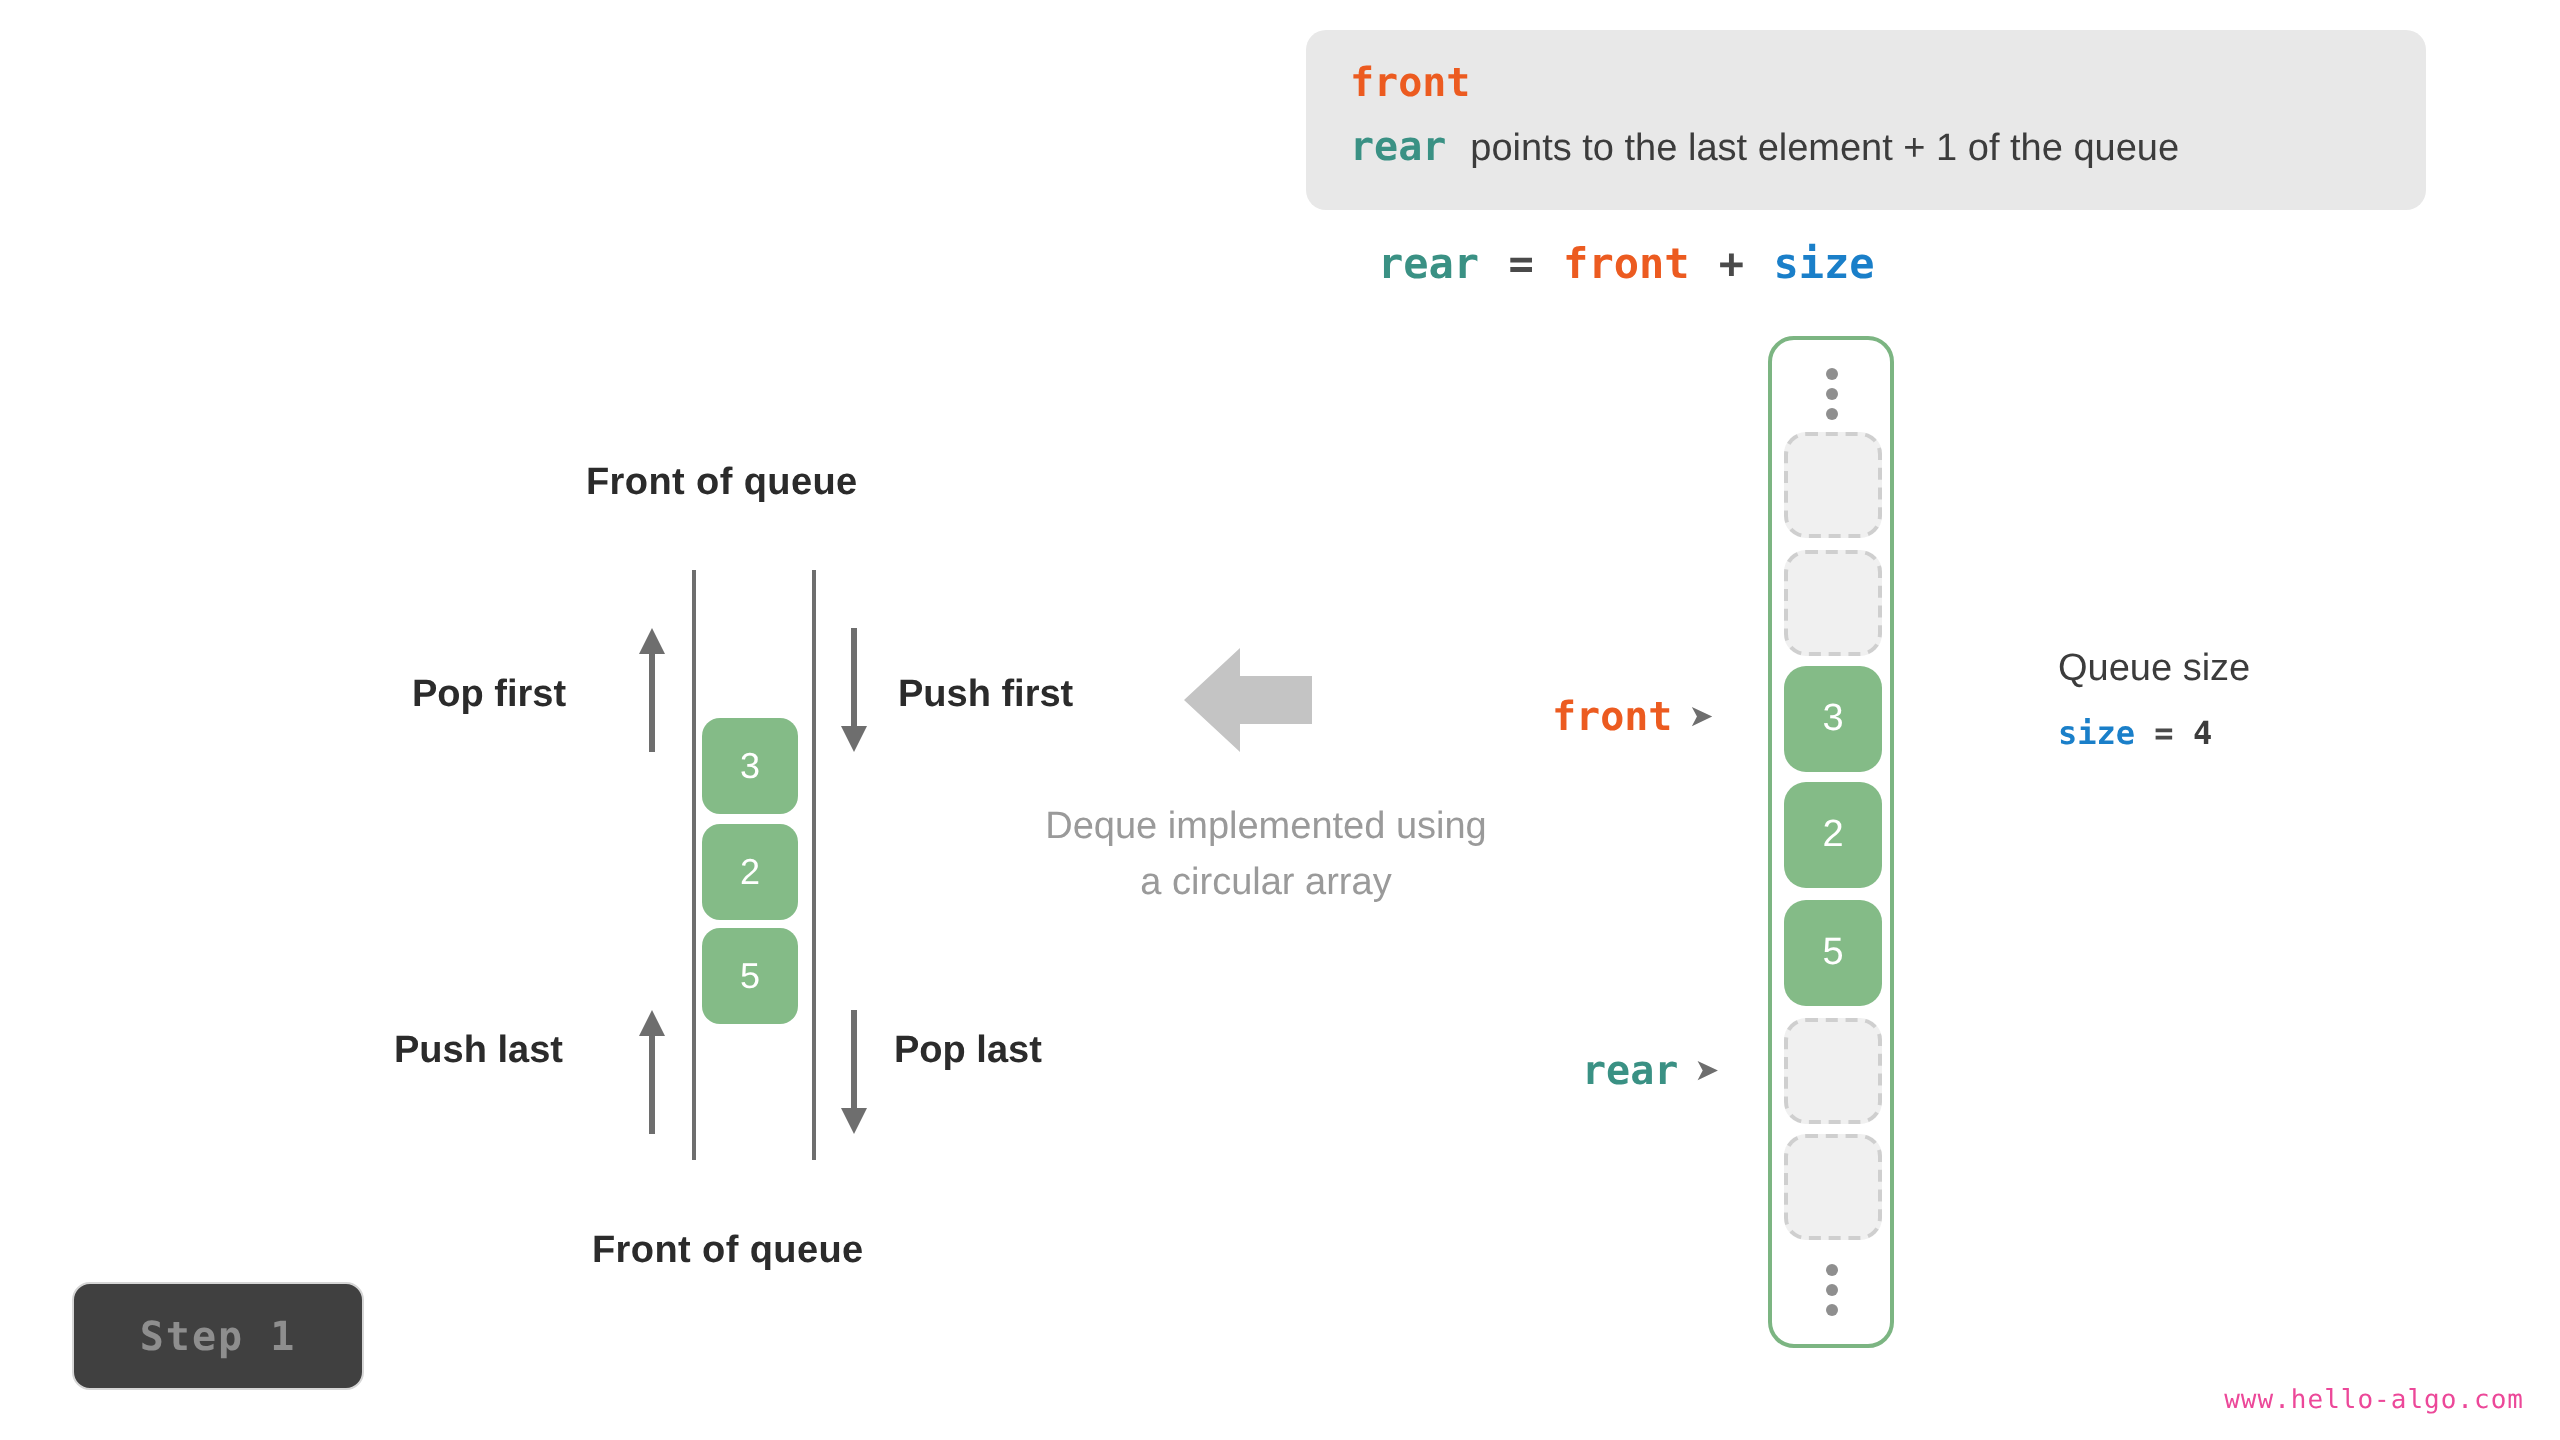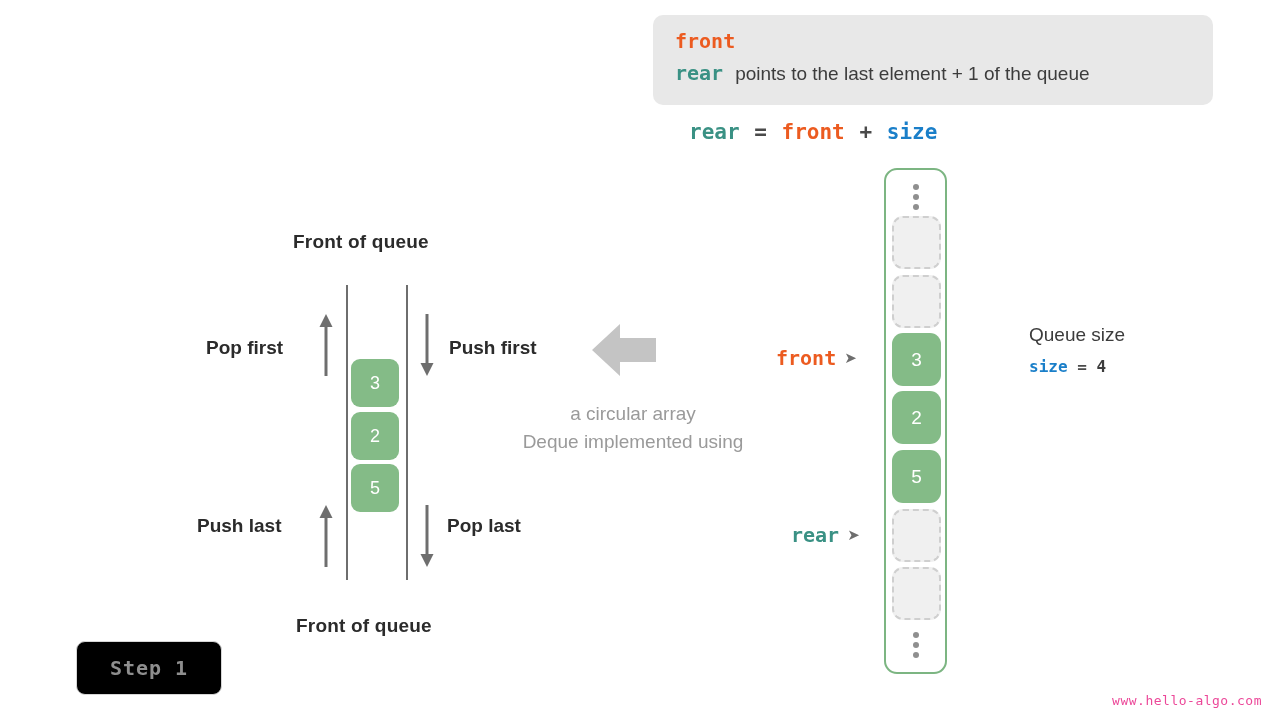--- a/index.html
+++ b/index.html
@@ -227,30 +227,29 @@
 
   
   #step-badge {
     position: absolute;
     left: 36px;
     top: 641px;
     width: 144px;
     height: 52px;
     border: 1px solid #d6d6d6;
     border-radius: 9px;
-    background: #000000;
+    background: #404040;
     display: flex;
     align-items: center;
     justify-content: center;
     font-family: "DejaVu Sans Mono", monospace;
     font-weight: bold;
     font-size: 20px;
     color: #8e8e8e;
     letter-spacing: 1px;
-    margin-left: 40px;
   }
 
   
   #watermark {
     position: absolute;
     right: 18px;
     bottom: 12px;
     font-family: "DejaVu Sans Mono", monospace;
     font-size: 13px;
     color: #ec4899;
@@ -310,22 +309,22 @@
   <line x1="10" y1="0" x2="10" y2="53" stroke="#6e6e6e" stroke-width="3"></line>
   <polygon points="10,62 3.5,49 16.5,49" fill="#6e6e6e"></polygon>
 </svg>
 <div class="op-label" id="pop-last-label">Pop last</div>
 
 <svg id="transform-arrow" width="64" height="56" viewBox="0 0 64 56">
   <polygon points="0,28 28,2 28,16 64,16 64,40 28,40 28,54" fill="#c4c4c4"></polygon>
 </svg>
 
 <div id="caption">
+  <div>Deque implemented using</div>
   <div>a circular array</div>
-  <div>Deque implemented using</div>
 </div>
 
 <div id="array-container">
   <div class="ellipsis-dots" id="dots-top">
       <i></i>
       <i></i>
       <i></i>
     </div>
 
   <div class="slot empty" style="top:46px"></div>

